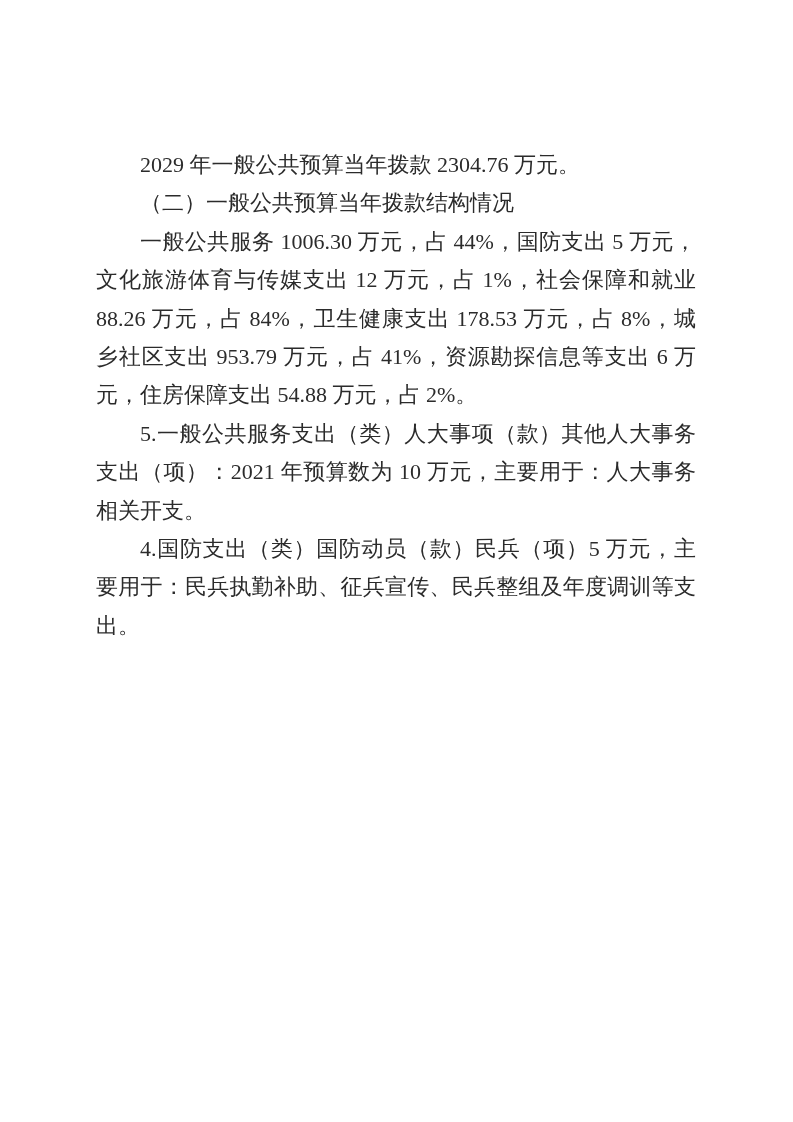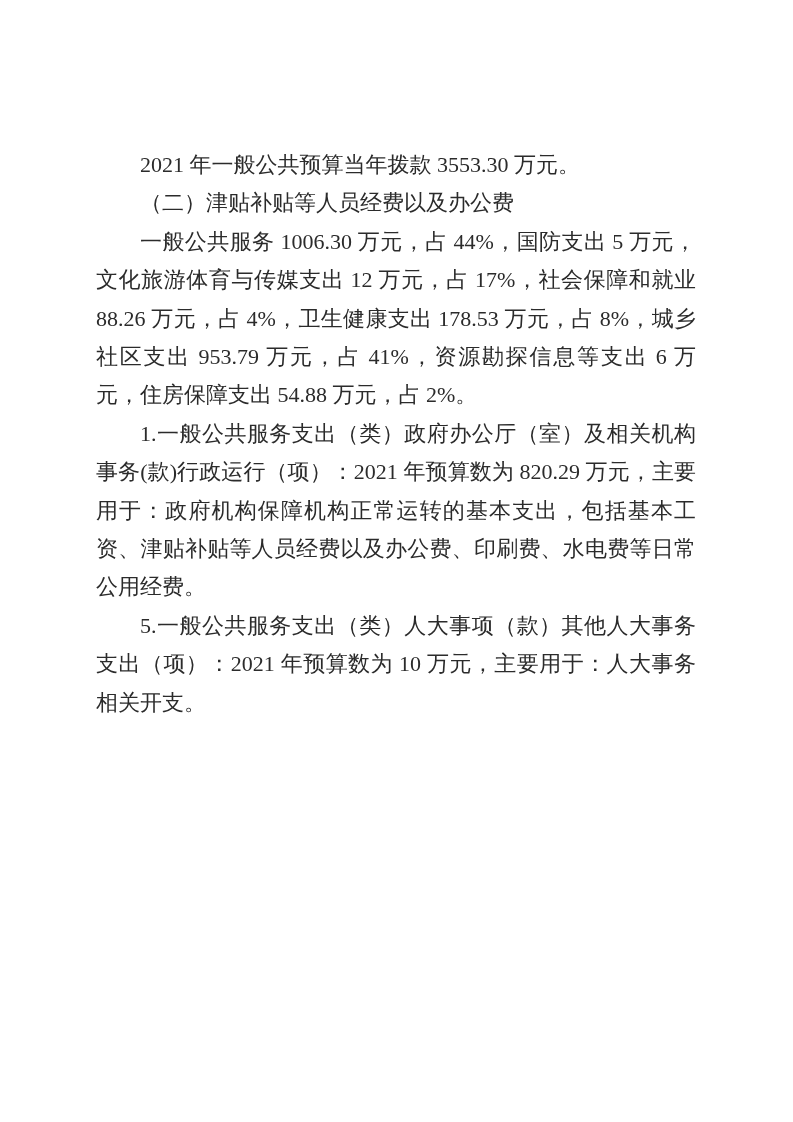--- a/index.html
+++ b/index.html
@@ -35,19 +35,19 @@
     word-break: normal;
     overflow-wrap: break-word;
     font-kerning: none;
   }
 </style>
 </head>
 <body>
 
 <div class="page">
   <div class="text-block">
-    <p class="doc-para">2021 年一般公共预算当年拨款 3553.30 万元。</p>
-    <p class="doc-para">（二）津贴补贴等人员经费以及办公费</p>
-    <p class="doc-para">一般公共服务 1006.30 万元，占 44%，国防支出 5 万元，文化旅游体育与传媒支出 12 万元，占 17%，社会保障和就业 88.26 万元，占 4%，卫生健康支出 178.53 万元，占 8%，城乡社区支出 953.79 万元，占 41%，资源勘探信息等支出 6 万元，住房保障支出 54.88 万元，占 2%。</p>
-    <p class="doc-para">1.一般公共服务支出（类）政府办公厅（室）及相关机构事务(款)行政运行（项）：2021 年预算数为 820.29 万元，主要用于：政府机构保障机构正常运转的基本支出，包括基本工资、津贴补贴等人员经费以及办公费、印刷费、水电费等日常公用经费。</p>
+    <p class="doc-para">2029 年一般公共预算当年拨款 2304.76 万元。</p>
+    <p class="doc-para">（二）一般公共预算当年拨款结构情况</p>
+    <p class="doc-para">一般公共服务 1006.30 万元，占 44%，国防支出 5 万元，文化旅游体育与传媒支出 12 万元，占 1%，社会保障和就业 88.26 万元，占 84%，卫生健康支出 178.53 万元，占 8%，城乡社区支出 953.79 万元，占 41%，资源勘探信息等支出 6 万元，住房保障支出 54.88 万元，占 2%。</p>
     <p class="doc-para">5.一般公共服务支出（类）人大事项（款）其他人大事务支出（项）：2021 年预算数为 10 万元，主要用于：人大事务相关开支。</p>
+    <p class="doc-para">4.国防支出（类）国防动员（款）民兵（项）5 万元，主要用于：民兵执勤补助、征兵宣传、民兵整组及年度调训等支出。</p>
   </div>
 </div>
 
 </body></html>

